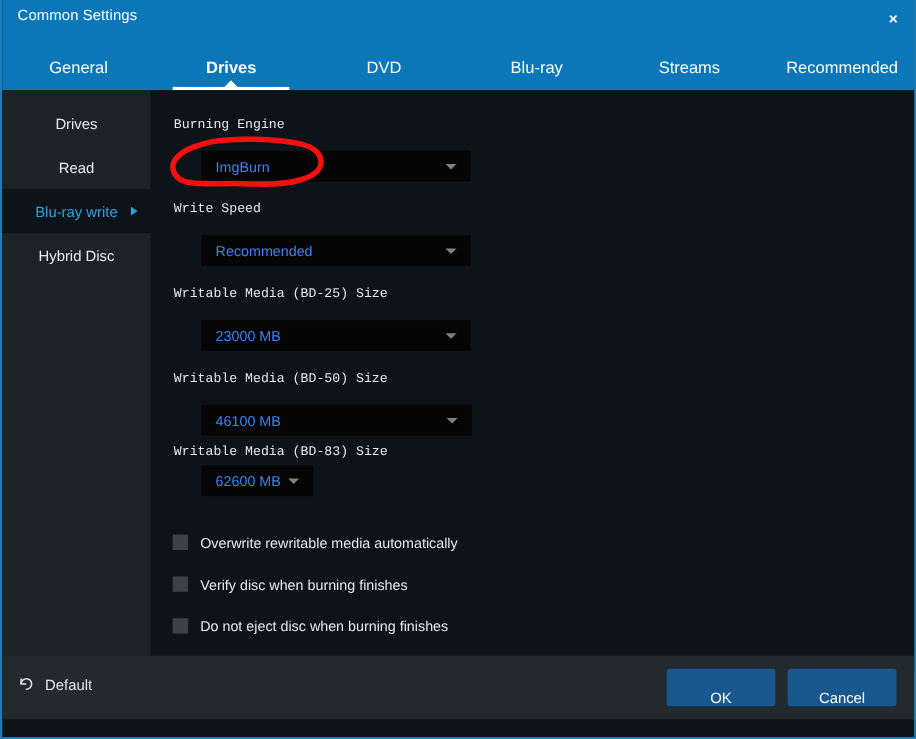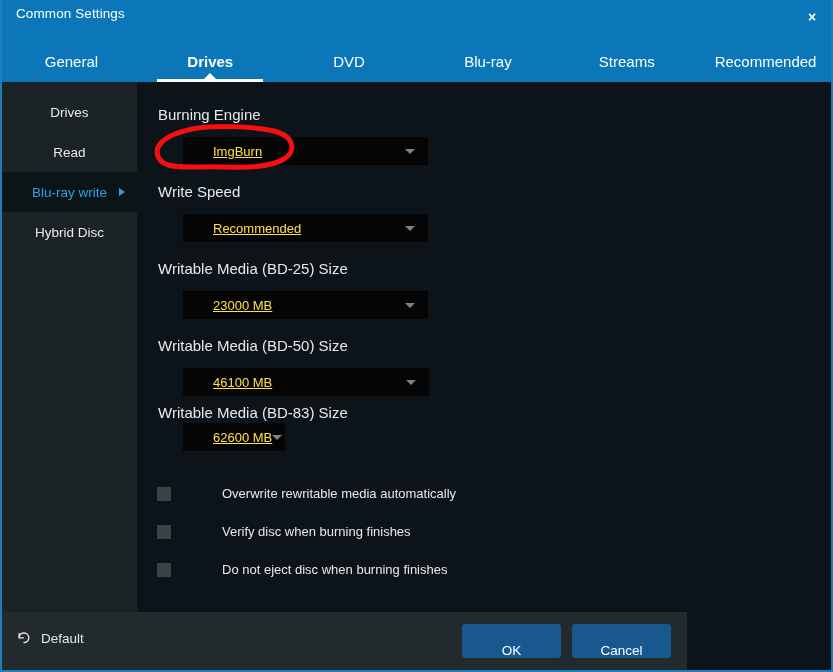--- a/index.html
+++ b/index.html
@@ -124,54 +124,52 @@
   #main {
     position: absolute;
     left: 135px; top: 82px;
     width: 696px;
     height: 530px;
     background: #0d1419;
   }
   .field-label {
     position: absolute;
     color: #e6e9ea;
-    font-size: 15px;
+    font-size: 12px;
     white-space: nowrap;
+    font-family: Liberation Mono, monospace;
   }
   .dropdown {
     position: absolute;
     background: #050505;
     height: 28px;
     display: flex;
     align-items: center;
     cursor: pointer;
   }
   .dropdown .dd-value {
-    color: #fde047;
+    color: #3b82f6;
     font-size: 13px;
-    padding-left: 30px;
+    padding-left: 13px;
     flex: 1 1 auto;
     white-space: nowrap;
-    text-decoration: underline;
   }
   .dd-caret {
     width: 0; height: 0;
     margin-right: 13px;
     border-left: 5px solid transparent;
     border-right: 5px solid transparent;
     border-top: 5px solid #7b8387;
   }
 
   
   .checkrow {
     position: absolute;
     display: flex;
-    align-items: center;
-    cursor: pointer;
-    gap: 40px;
+    cursor: pointer;
   }
   .checkbox {
     width: 14px; height: 14px;
     background: #3b4245;
     flex: 0 0 auto;
   }
   .checkrow .chk-label {
     color: #e6e9ea;
     font-size: 13px;
     margin-left: 11px;
@@ -181,22 +179,22 @@
   
   #annotation {
     position: absolute;
     left: 150px; top: 123px;
     pointer-events: none;
   }
 
   
   #footer {
     position: absolute;
-    left: 0; bottom: 0;
-    width: 685px;
+    left: 0; bottom: 16px;
+    width: 829px;
     height: 58px;
     background: #222a2e;
   }
   #default-btn {
     position: absolute;
     left: 14px; top: 50%;
     margin-top: -11px;
     display: flex;
     align-items: center;
     cursor: pointer;

